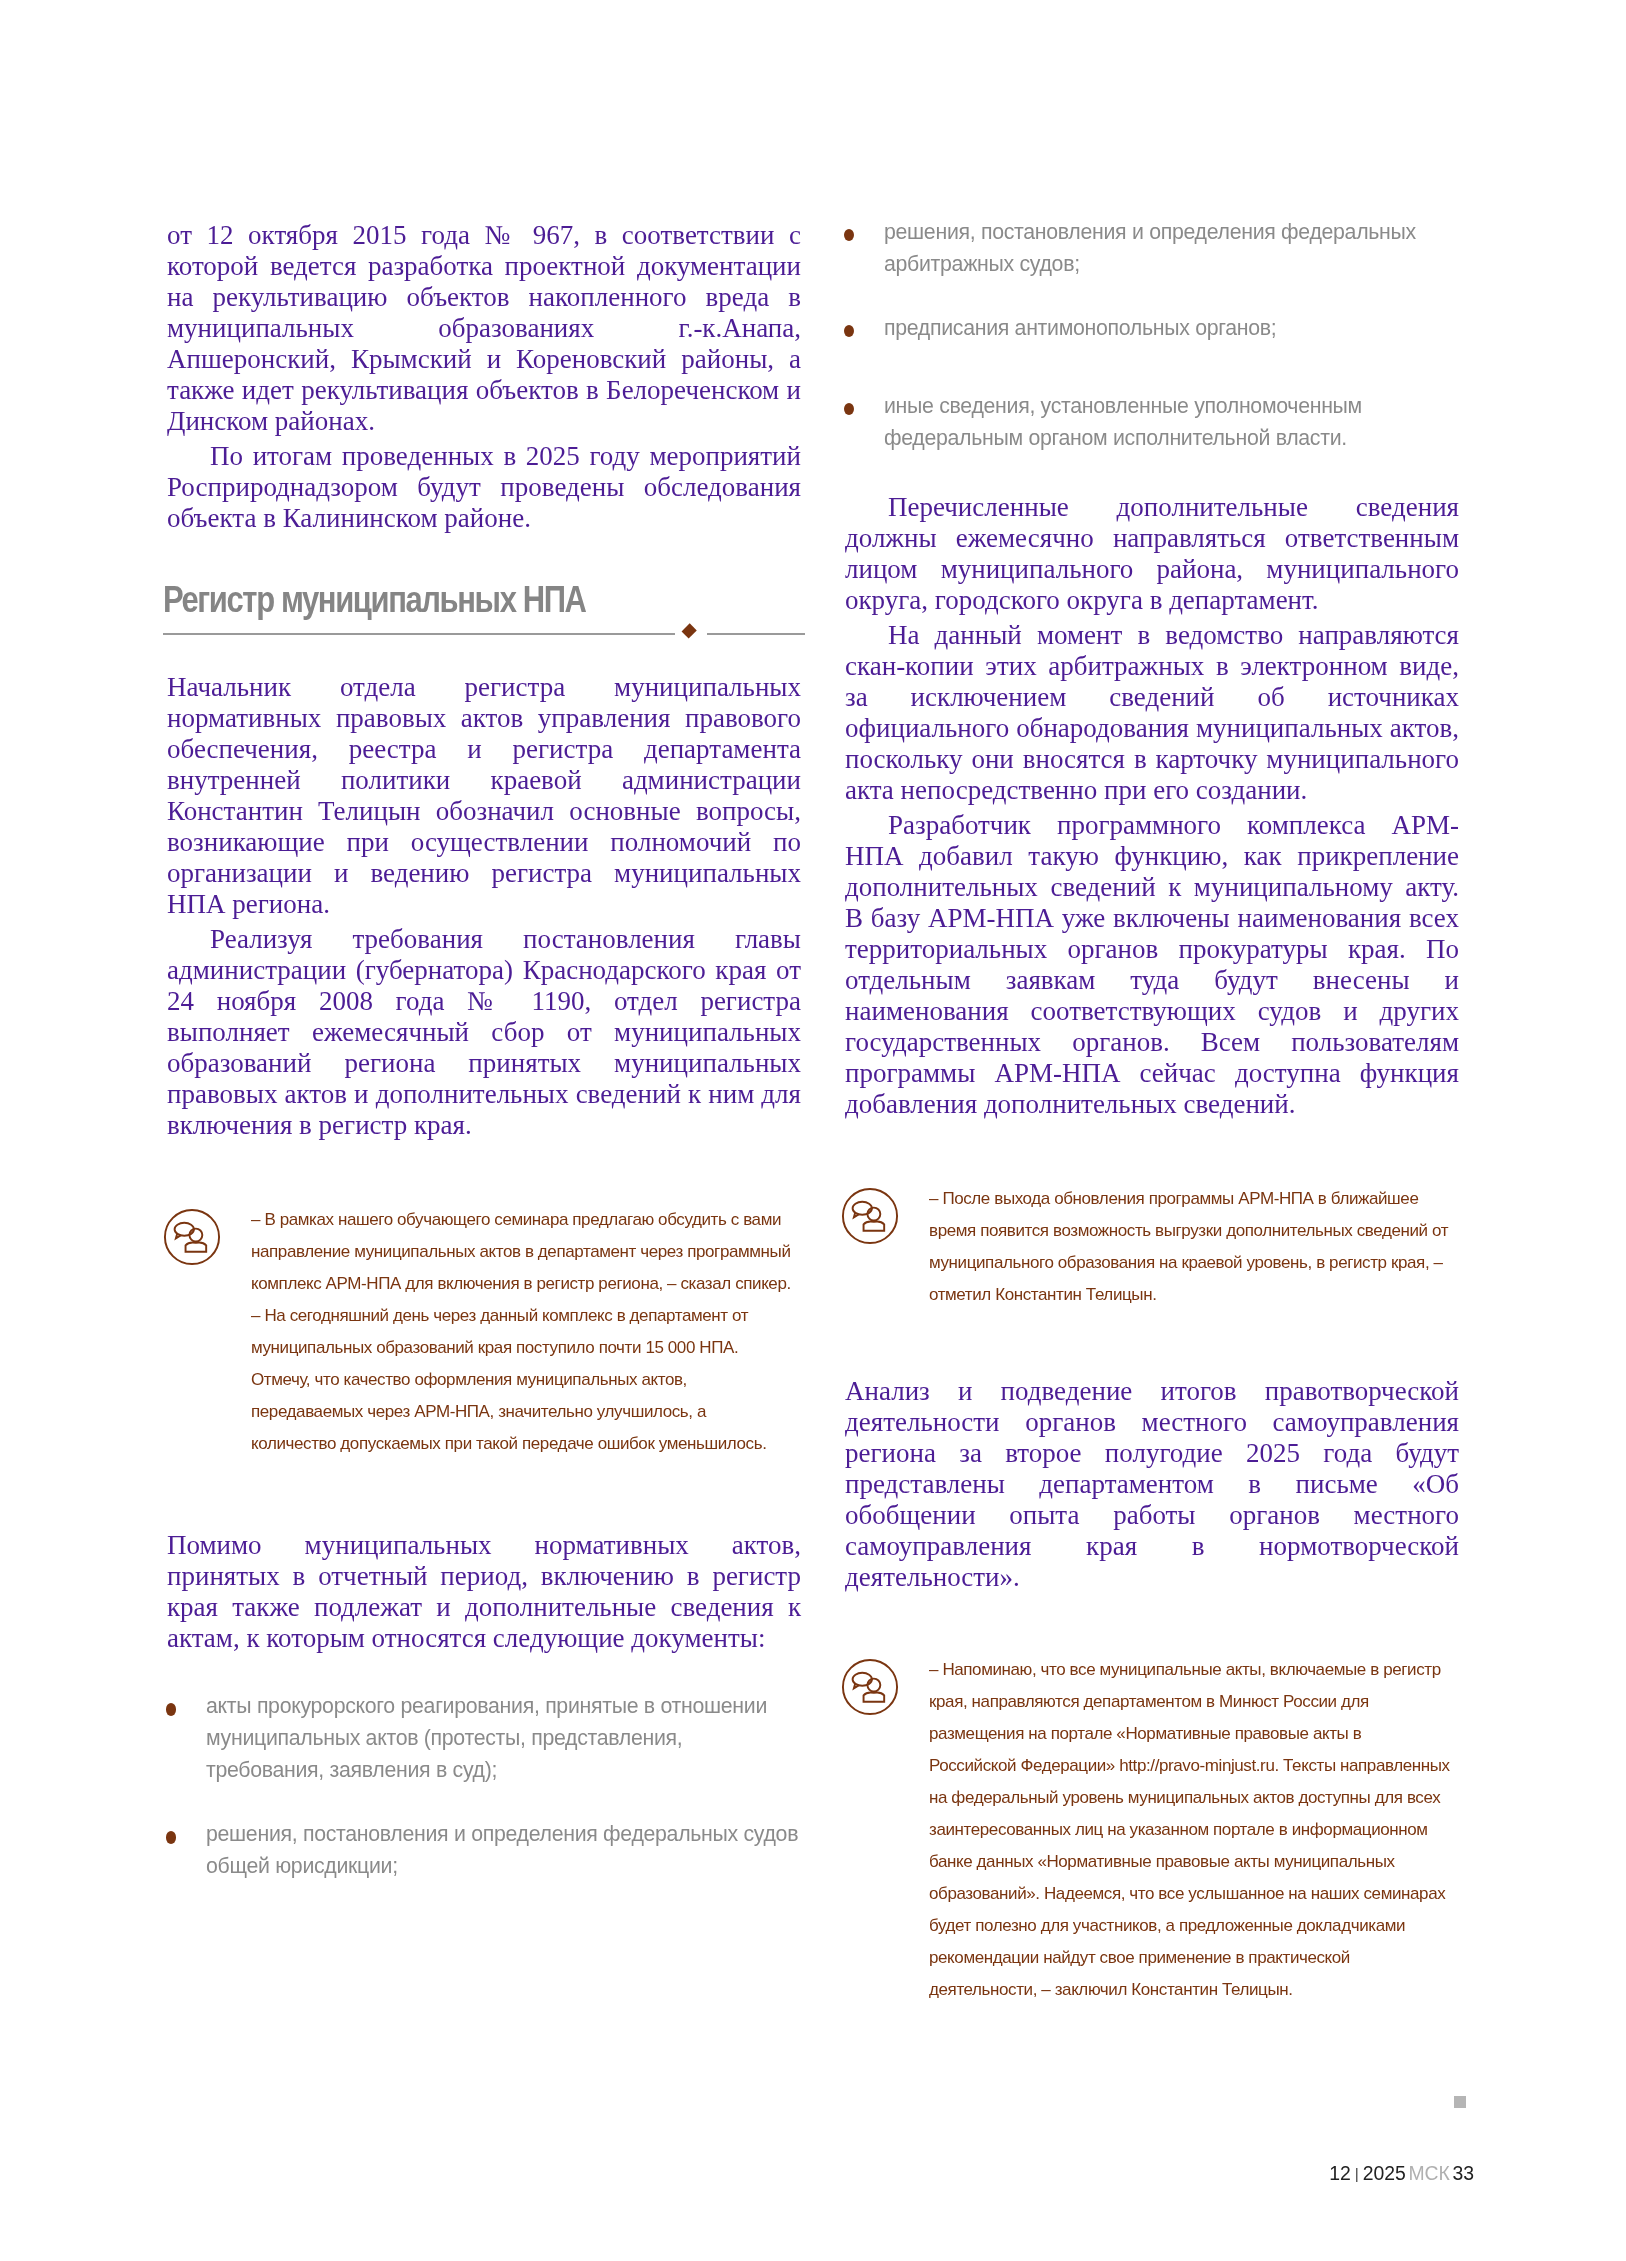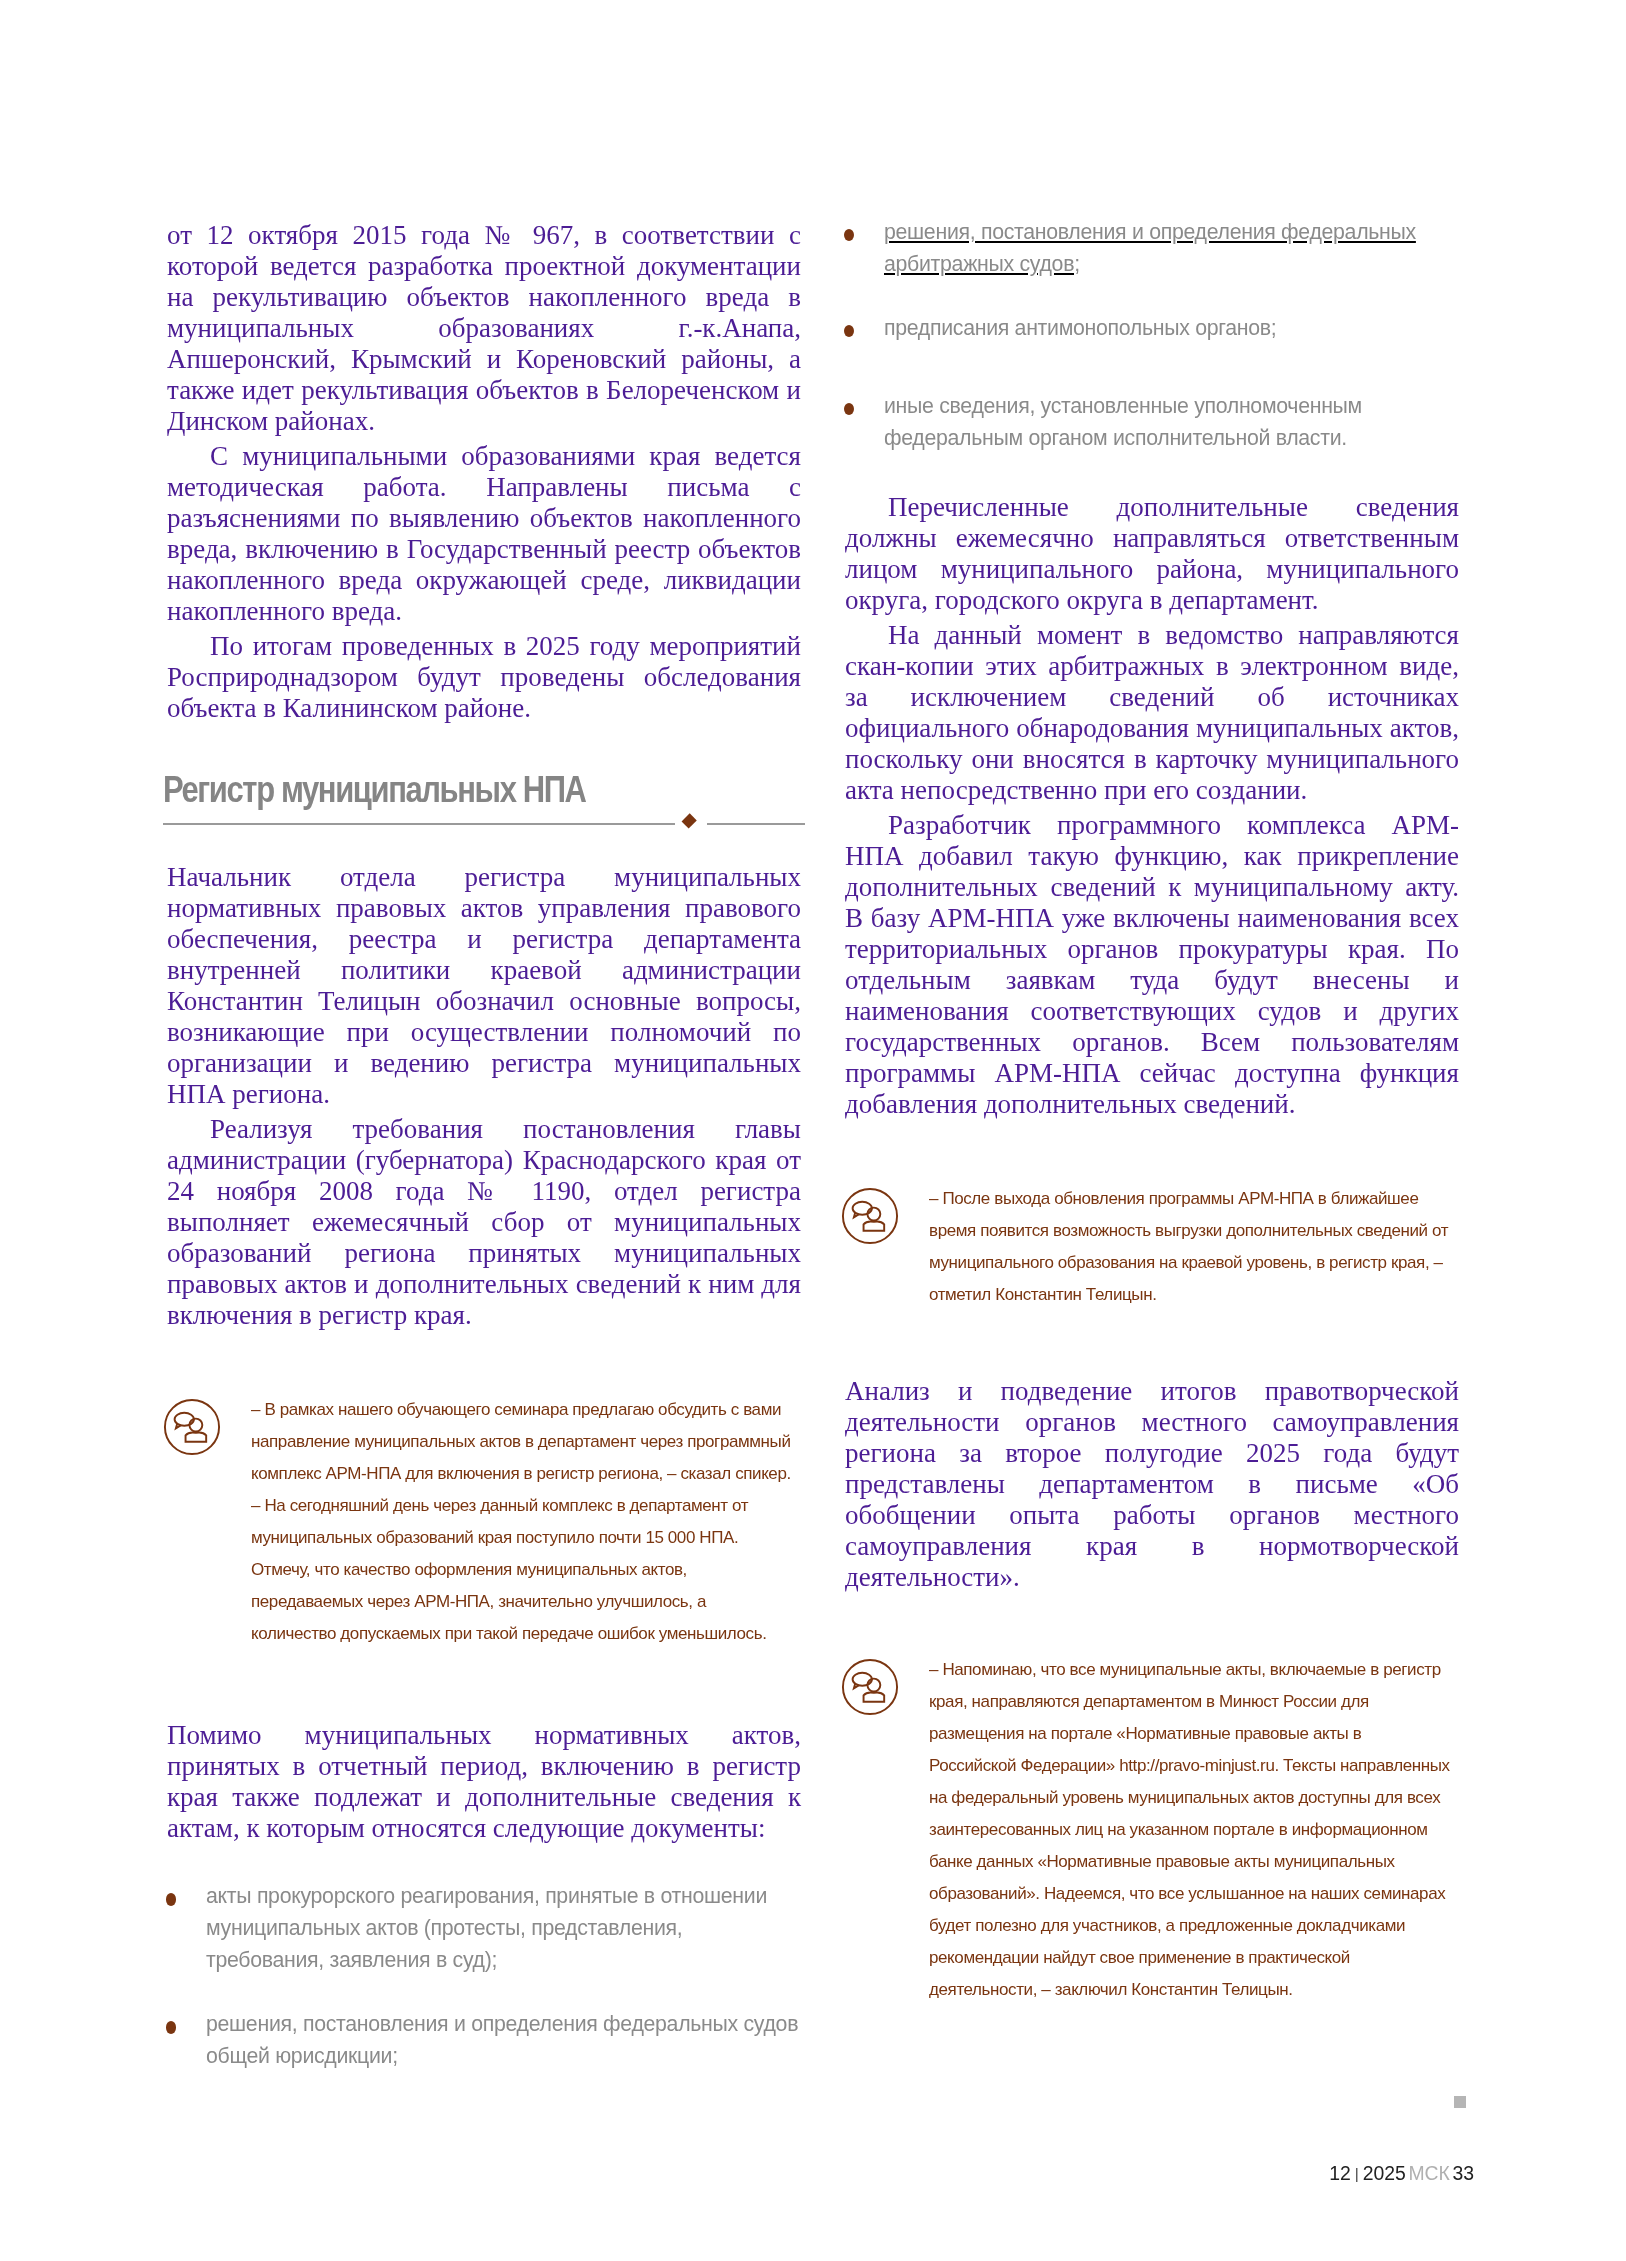--- a/index.html
+++ b/index.html
@@ -40,21 +40,20 @@
   .end-mark { position:absolute; left:1454px; top:2096px; width:12.3px; height:12.3px; background:#b5b5b5; }
   .footer { position:absolute; right:153px; top:2162px; font-family:"Liberation Sans","DejaVu Sans",sans-serif; font-size:19.4px; color:#222; white-space:nowrap; }
   .footer .sep { color:#444; margin:0 3.9px; font-size:15.5px; vertical-align:1.3px; }
   .footer .brand { color:#b0b0b0; margin:0 2.6px; }
 </style>
 </head>
 <body>
 
 <div class="col col-left">
   <p class="body-text">от 12 октября 2015 года № 967, в соответствии с которой ведется разработка проектной документации на рекультивацию объектов накопленного вреда в муниципальных образованиях г.-к.Анапа, Апшеронский, Крымский и Кореновский районы, а также идет рекультивация объектов в Белореченском и Динском районах.</p>
-  <p class="body-text indent">С муниципальными образованиями края ведется методическая работа. Направлены письма с разъяснениями по выявлению объектов накопленного вреда, включению в Государственный реестр объектов накопленного вреда окружающей среде, ликвидации накопленного вреда.</p>
   <p class="body-text indent">По итогам проведенных в 2025 году мероприятий Росприроднадзором будут проведены обследования объекта в Калининском районе.</p>
 
   <div style="height:39px"></div>
   <h2 class="section-title">Регистр муниципальных НПА</h2>
   <div class="section-rule">
     <div class="line-a"></div>
     <div class="diamond"></div>
     <div class="line-b"></div>
   </div>
 
@@ -84,21 +83,21 @@
     </li>
     <li>
       <span class="bullet-dot"></span>
       <p class="bullet-text">решения, постановления и определения федеральных судов общей юрисдикции;</p>
     </li>
   </ul>
 </div>
 
 <div class="col col-right">
   <ul class="bullets">
-    <li style="margin-bottom:32px;text-decoration:underline;">
+    <li style="margin-bottom:32px;">
       <span class="bullet-dot"></span>
       <p class="bullet-text">решения, постановления и определения федеральных арбитражных судов;</p>
     </li>
     <li style="margin-bottom:46px;">
       <span class="bullet-dot"></span>
       <p class="bullet-text">предписания антимонопольных органов;</p>
     </li>
     <li>
       <span class="bullet-dot"></span>
       <p class="bullet-text">иные сведения, установленные уполномоченным федеральным органом исполнительной власти.</p>

